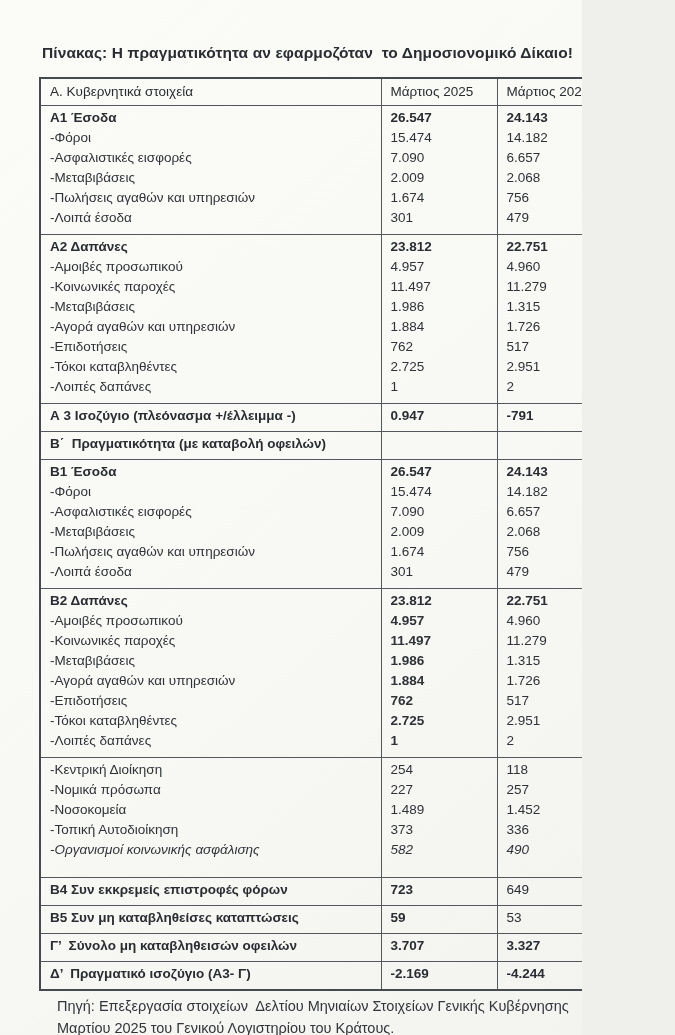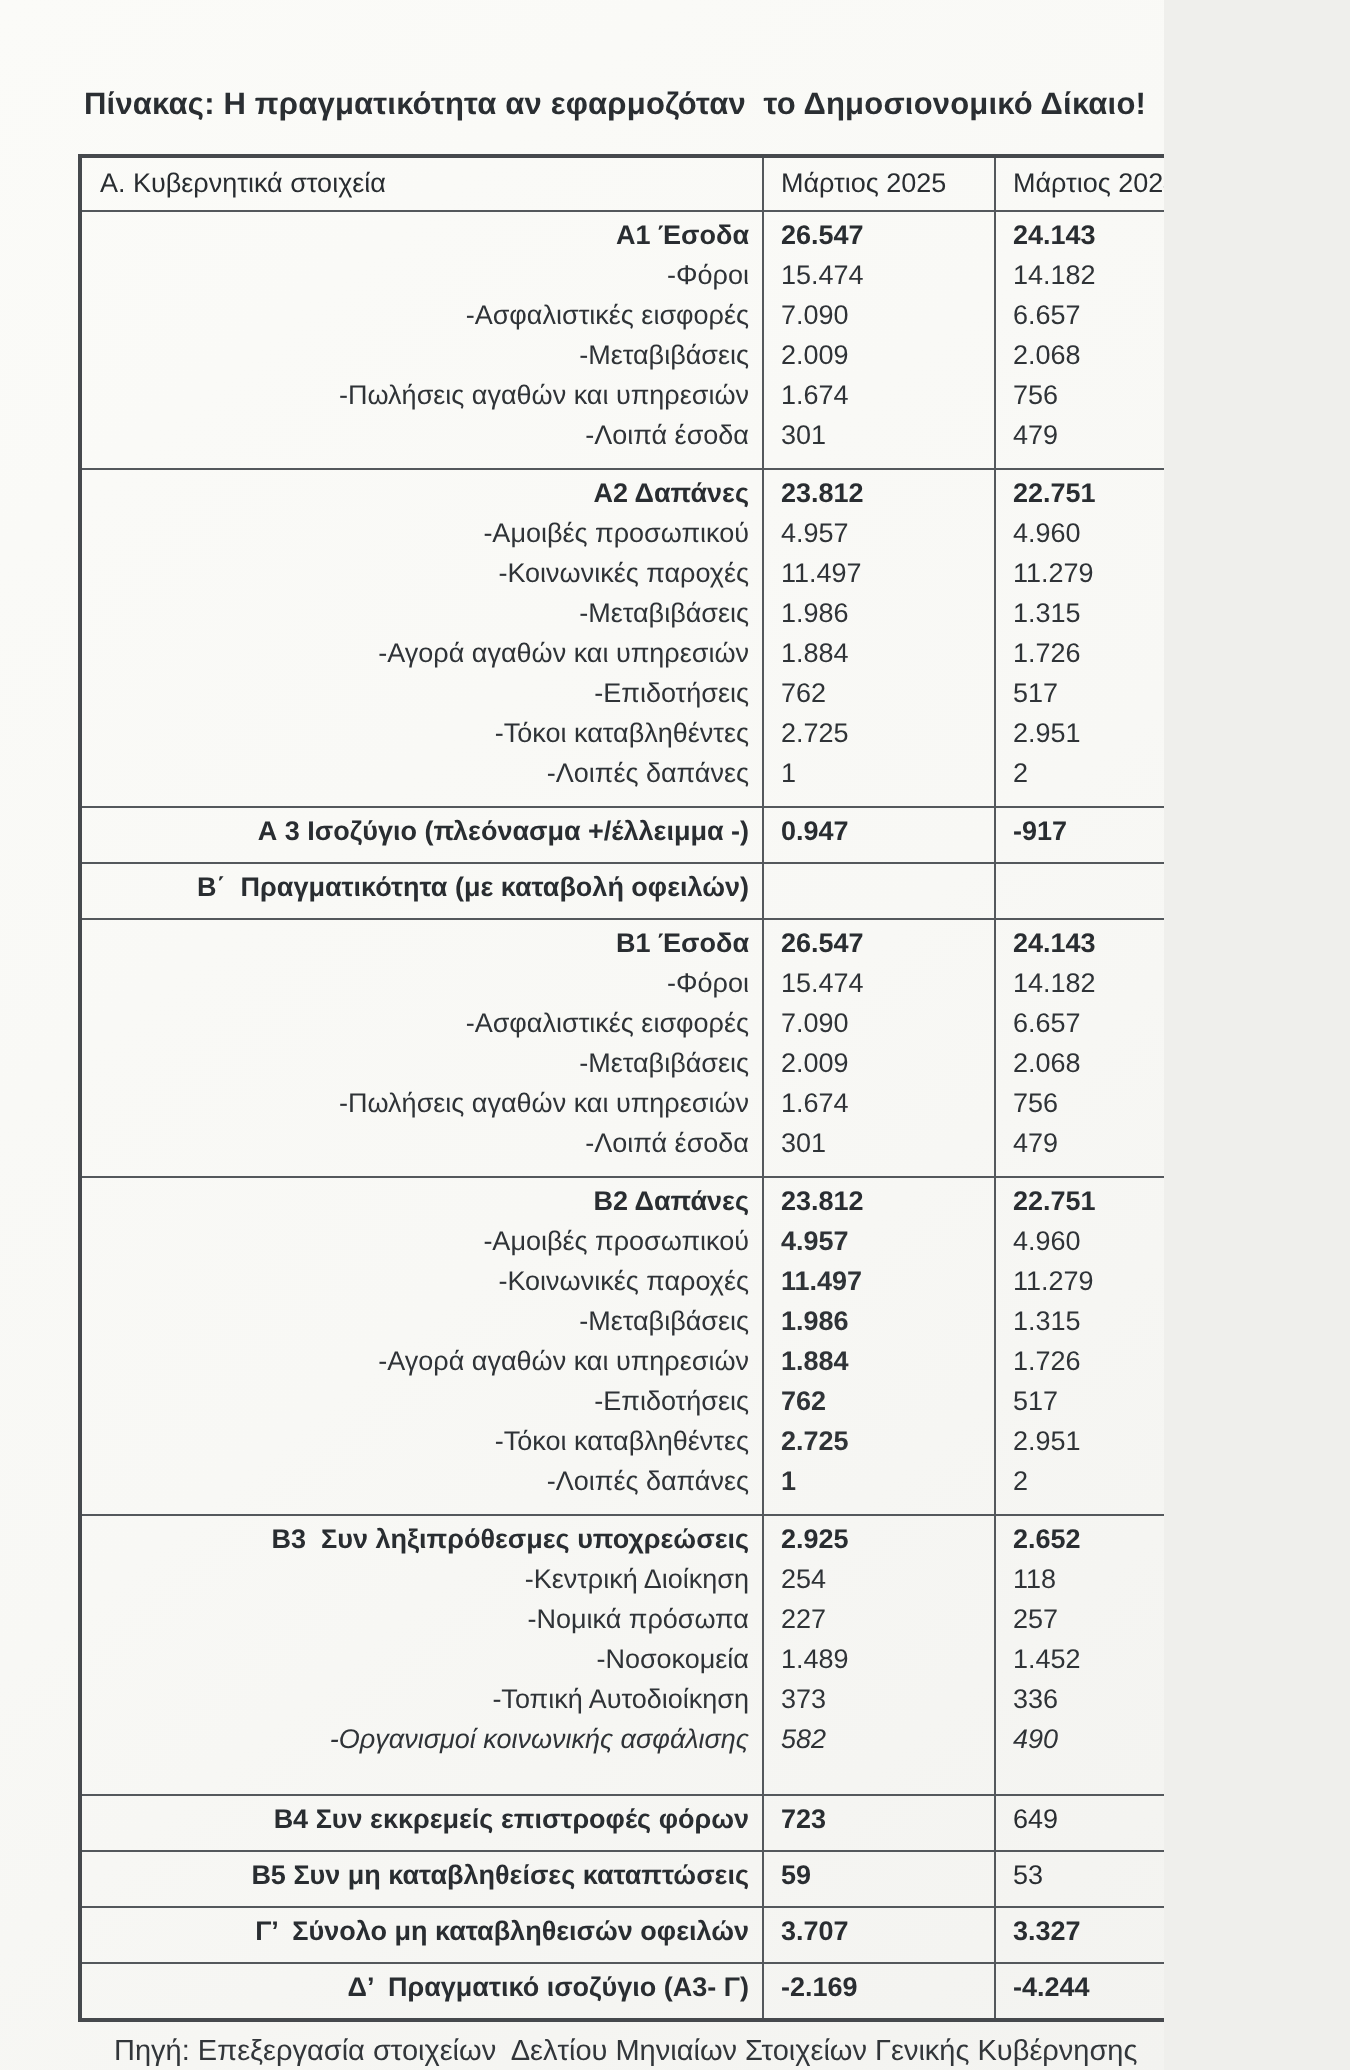--- a/index.html
+++ b/index.html
@@ -57,21 +57,20 @@
     font-weight: 400;
     padding: 3px 6px 3px 9px;
     color: #292d31;
   }
   tbody tr:first-child td {
     border-top: 1.4px solid #54585c;
   }
   td.lbl {
     padding-left: 9px;
     white-space: pre;
-    text-align: right;
   }
   td.val {
     padding-left: 9px;
   }
   tbody tr:first-child td {
     padding-top: 2px;
   }
   tr.section td {
     font-weight: 700;
     color: #292d31;
@@ -183,21 +182,21 @@
         <tr>
     <td class="lbl">-Λοιπές δαπάνες</td>
     <td class="val v2025">1</td>
     <td class="val v2024">2</td>
   </tr>
       </tbody>
       <tbody data-block="A3" class="single">
         <tr class="section">
     <td class="lbl">Α 3 Ισοζύγιο (πλεόνασμα +/έλλειμμα -)</td>
     <td class="val v2025">0.947</td>
-    <td class="val v2024">-917</td>
+    <td class="val v2024">-791</td>
   </tr>
       </tbody>
       <tbody data-block="B" class="single">
         <tr class="section">
     <td class="lbl">Β΄  Πραγματικότητα (με καταβολή οφειλών)</td>
     <td class="val v2025"></td>
     <td class="val v2024"></td>
   </tr>
       </tbody>
       <tbody data-block="B1" class="gap-med">
@@ -268,25 +267,20 @@
     <td class="val v2025">2.725</td>
     <td class="val v2024">2.951</td>
   </tr>
         <tr>
     <td class="lbl">-Λοιπές δαπάνες</td>
     <td class="val v2025">1</td>
     <td class="val v2024">2</td>
   </tr>
       </tbody>
       <tbody data-block="B3" class="gap-b3">
-        <tr class="section">
-    <td class="lbl">Β3  Συν ληξιπρόθεσμες υποχρεώσεις</td>
-    <td class="val v2025">2.925</td>
-    <td class="val v2024">2.652</td>
-  </tr>
         <tr>
     <td class="lbl">-Κεντρική Διοίκηση</td>
     <td class="val v2025">254</td>
     <td class="val v2024">118</td>
   </tr>
         <tr>
     <td class="lbl">-Νομικά πρόσωπα</td>
     <td class="val v2025">227</td>
     <td class="val v2024">257</td>
   </tr>

